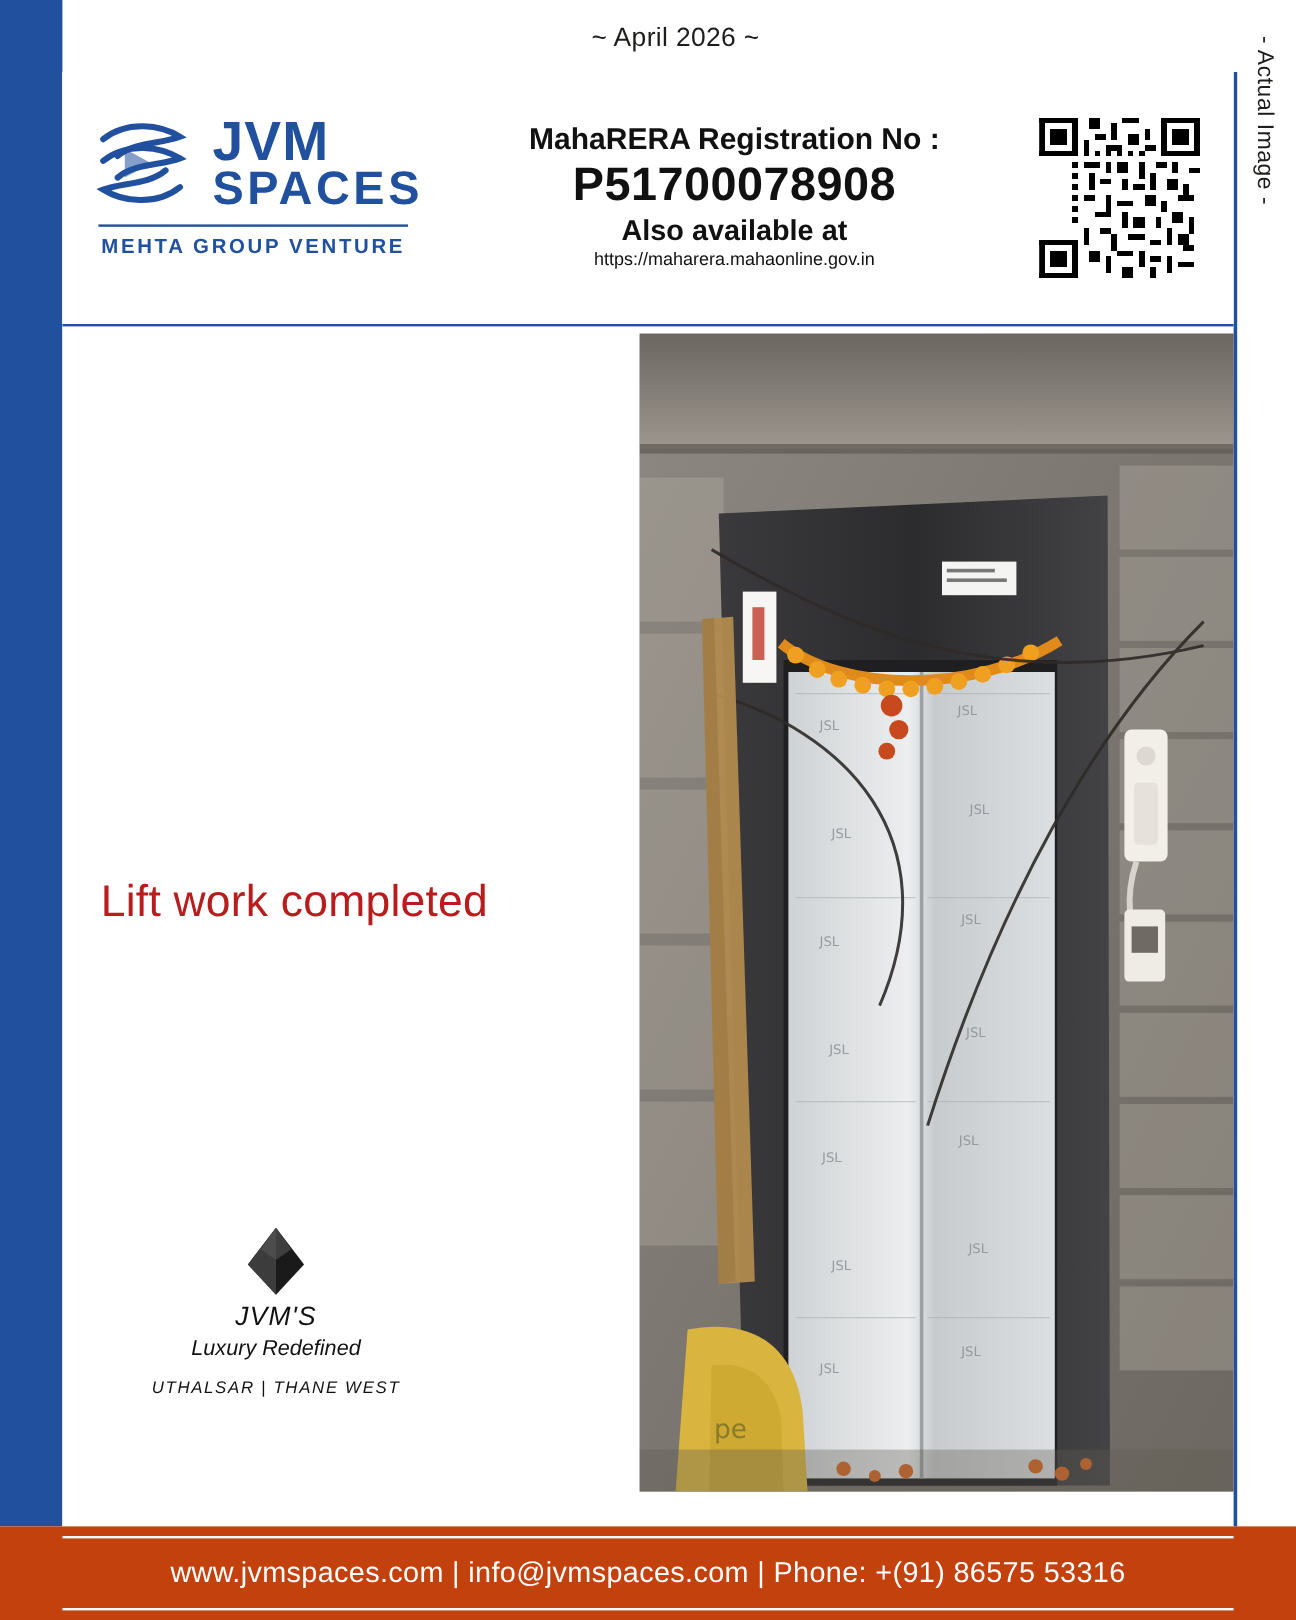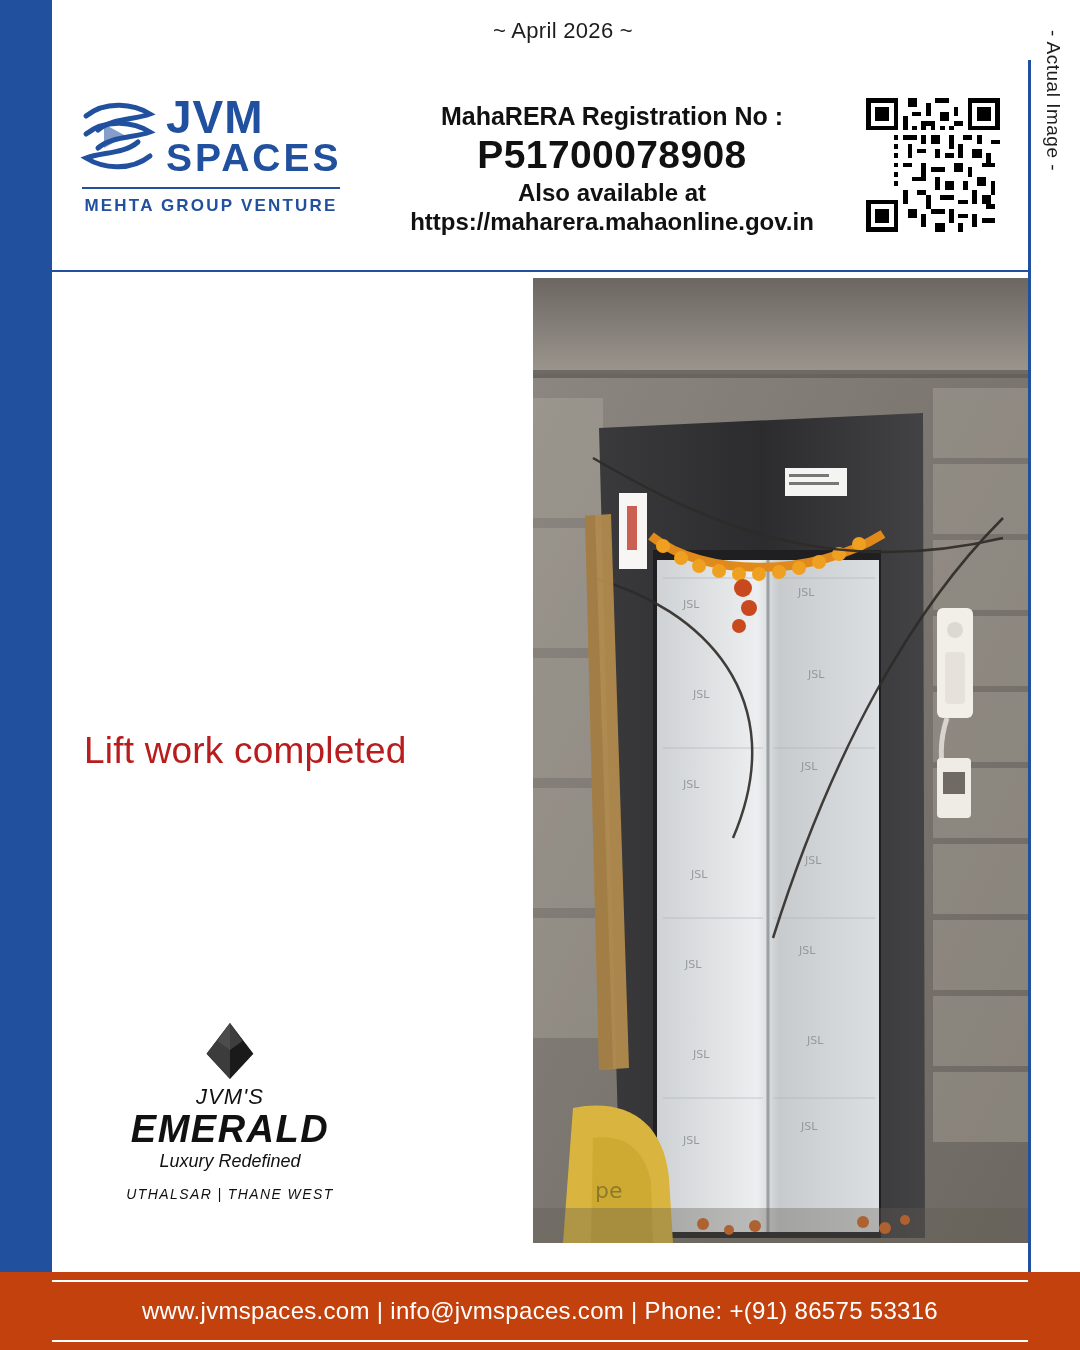--- a/index.html
+++ b/index.html
@@ -81,21 +81,21 @@
 
   
   .logo {
     position: absolute;
     left: 24px; top: 34px;
     width: 290px;
   }
   .logo-row {
     display: flex;
     align-items: center;
-    gap: 6px;
+    gap: 17px;
   }
   .logo-mark {
     width: 84px; height: 84px;
     flex: 0 0 84px;
   }
   .logo-text {
     display: flex;
     flex-direction: column;
     line-height: 0.95;
   }
@@ -128,21 +128,21 @@
   .rera {
     position: absolute;
     left: 300px; top: 42px;
     width: 520px;
     text-align: center;
     color: #111;
   }
   .rera-line1 { font-size: 25px; font-weight: bold; }
   .rera-no { font-size: 39px; font-weight: bold; letter-spacing: .4px; margin-top: 2px;}
   .rera-line3 { font-size: 24px; font-weight: bold; margin-top: 2px;}
-  .rera-url { font-size: 24px; font-weight: bold; margin-top: 1px;}
+  .rera-url { font-size: 15px; font-weight: normal; margin-top: 1px;}
 
   
   .qr {
     position: absolute;
     left: 814px; top: 38px;
     width: 134px; height: 134px;
     background: #fff;
   }
   .qr svg { display:block; }
 
@@ -500,21 +500,20 @@
 
   <div class="emerald">
     <div class="emerald-diamond">
       <svg viewBox="0 0 60 62" width="54" height="62" aria-hidden="true">
         <polygon points="30,0 56,34 30,62 4,34" fill="#1a1a1a"></polygon>
         <polygon points="30,0 30,62 4,34" fill="#3c3c3c"></polygon>
         <polygon points="30,0 44,20 30,30 16,20" fill="#565656" opacity="0.6"></polygon>
       </svg>
     </div>
     <div class="emerald-jvms">JVM'S</div>
-    <div class="emerald-name">EMERALD</div>
     <div class="emerald-tag">Luxury Redefined</div>
     <div class="emerald-loc">UTHALSAR | THANE WEST</div>
   </div>
 
   <div class="footer">
     <div class="footer-inner">
       <span class="footer-text">www.jvmspaces.com | info@jvmspaces.com | Phone: +(91) 86575 53316</span>
     </div>
   </div>
 

